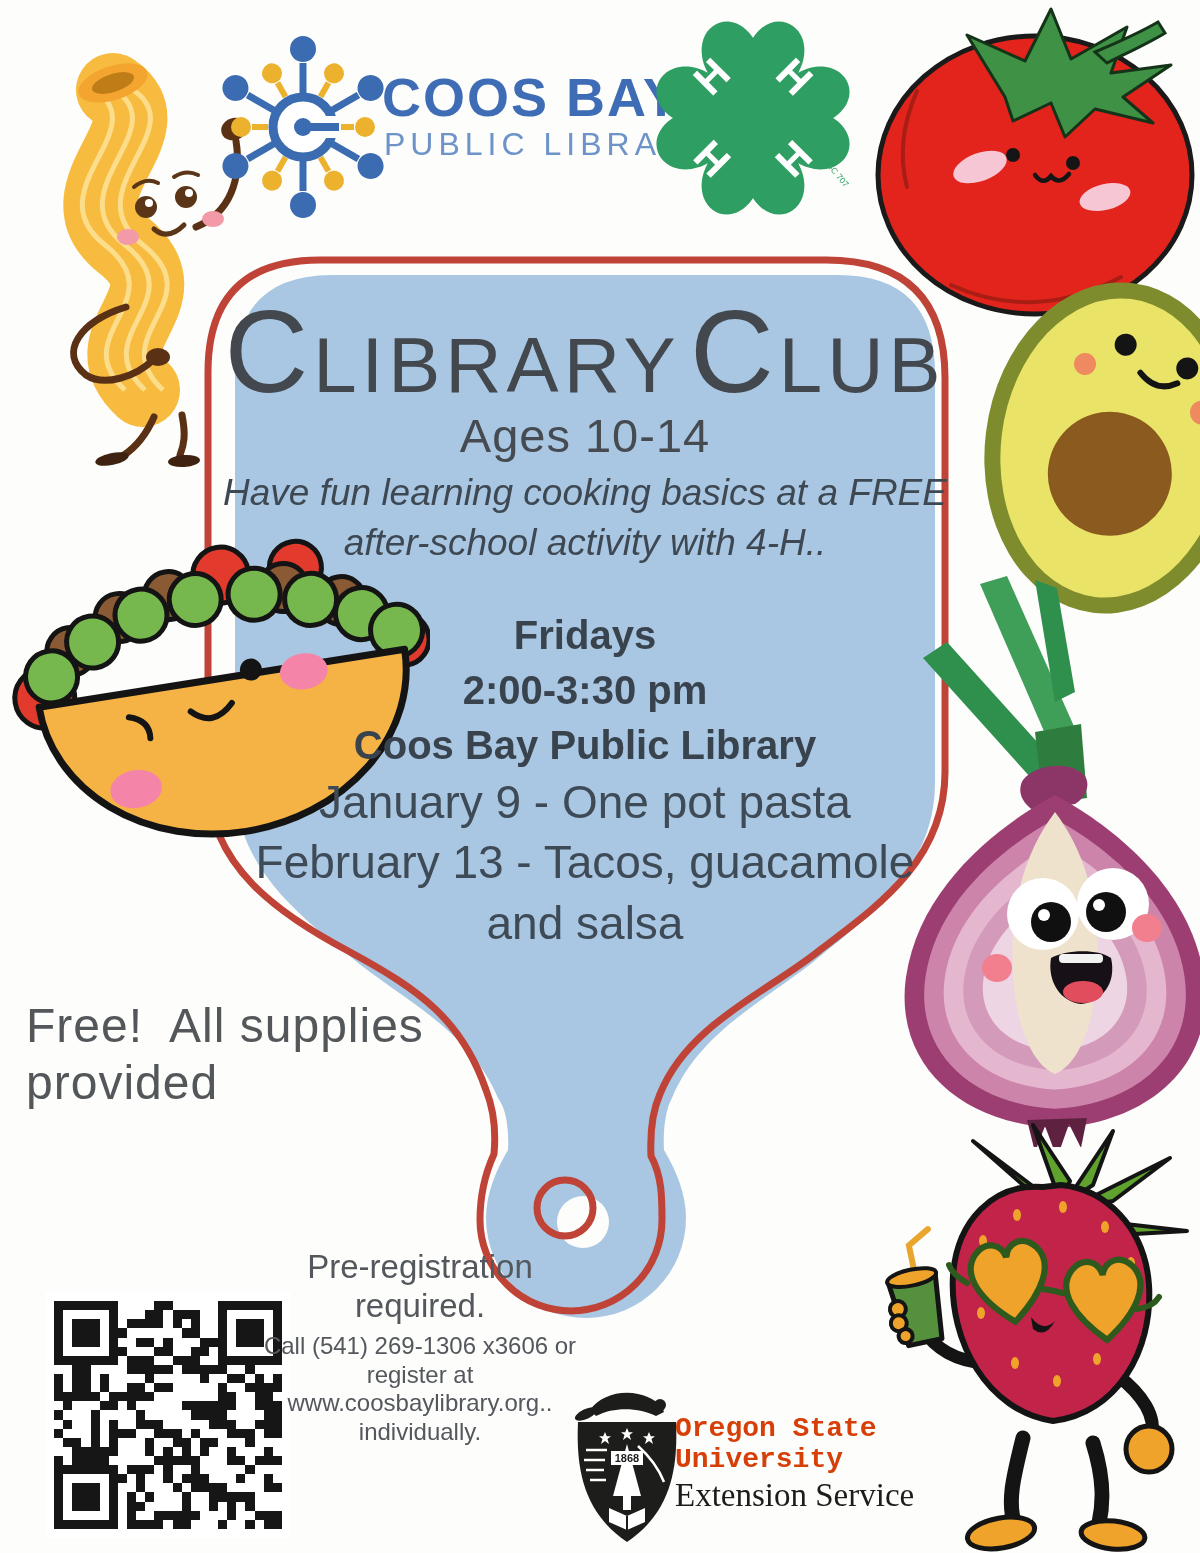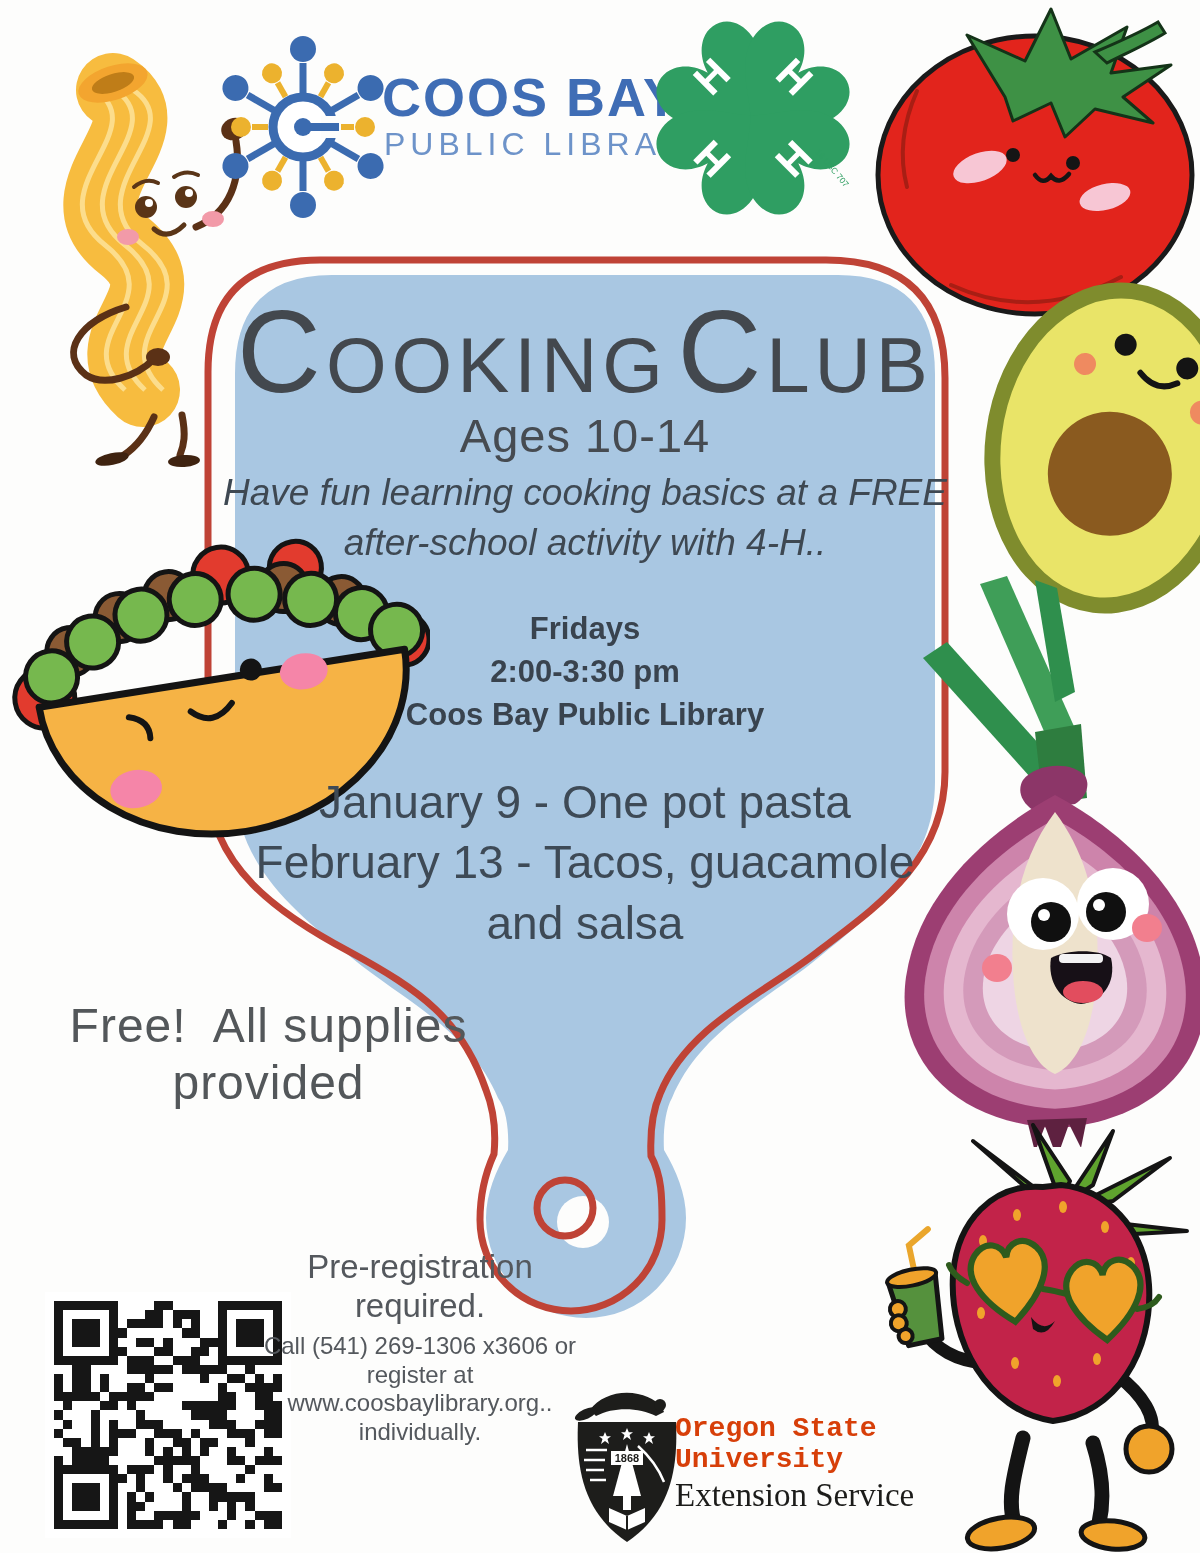--- a/index.html
+++ b/index.html
@@ -7,23 +7,23 @@
           font-family:"Liberation Sans",sans-serif;}
   .abs{position:absolute;}
   svg{display:block;}
   
   .board-text{left:215px;width:740px;text-align:center;color:#43484e;}
   .title{top:294px;letter-spacing:5px;font-weight:400;line-height:1;}
   .title .cap{font-size:116px;}
   .title .rest{font-size:78px;}
   .subtitle{top:408px;font-size:47px;letter-spacing:1px;color:#464b51;}
   .tagline{top:468px;font-size:37px;font-style:italic;line-height:1.34;color:#3e4852;}
-  .when{top:608px;font-size:31px;font-weight:bold;line-height:1.38;color:#39434e;}
+  .when{top:608px;font-size:40px;font-weight:bold;line-height:1.38;color:#39434e;}
   .schedule{top:772px;font-size:46px;line-height:1.31;color:#3e4a56;}
-  .free-note{left:46px;top:998px;width:445px;text-align:center;font-size:48px;
+  .free-note{left:26px;top:998px;width:445px;text-align:left;font-size:48px;
              line-height:1.18;color:#53575a;letter-spacing:1px;}
   .free-line{white-space:pre-wrap;}
   .prereg{left:225px;top:1248px;width:390px;text-align:center;color:#54585d;}
   .prereg-heading{font-size:33px;line-height:1.18;}
   .prereg-details{font-size:24px;line-height:1.2;margin-top:6px;}
   .lib-name1{left:382px;top:66px;font-size:54px;font-weight:bold;color:#3f6db5;letter-spacing:2px;}
   .lib-name2{left:384px;top:126px;font-size:32px;font-weight:300;color:#6d93c9;letter-spacing:5px;}
   .osu-text{left:675px;top:1413px;width:330px;}
   .osu-name{font-family:Liberation Mono, monospace;font-weight:bold;font-size:28px;color:#d73f09;}
   .osu-service{font-family:"Liberation Serif",serif;font-size:33px;color:#1c1c1a;margin-top:2px;}
@@ -572,21 +572,21 @@
     </g>
     <path d="M26,62 H47 M24,72 H45 M26,82 H44 M30,92 H46" stroke="#fff" stroke-width="2.5"></path>
     <path d="M78,58 Q96,74 104,94" fill="none" stroke="#fff" stroke-width="2.5"></path>
     <path d="M49,120 L67,128 L85,120 L85,134 L67,142 L49,134 Z" fill="#fff"></path>
     <path d="M67,128 V142" stroke="#1d1d1b" stroke-width="2"></path>
     <rect x="51" y="63" width="32" height="14" fill="#fff"></rect>
     <text x="67" y="74" text-anchor="middle" font-size="11" font-weight="bold" fill="#1d1d1b">1868</text>
   </svg>
 
   <div class="abs board-text title">
-    <span class="cap">C</span><span class="rest">OOKING</span>
+    <span class="cap">C</span><span class="rest">LIBRARY</span>
     <span class="cap">C</span><span class="rest">LUB</span>
   </div>
   <div class="abs board-text subtitle">Ages 10-14</div>
   <div class="abs board-text tagline">
     <div>Have fun learning cooking basics at a FREE</div>
     <div>after-school activity with 4-H..</div>
   </div>
   <div class="abs board-text when">
     <div>Fridays</div>
     <div>2:00-3:30 pm</div>

